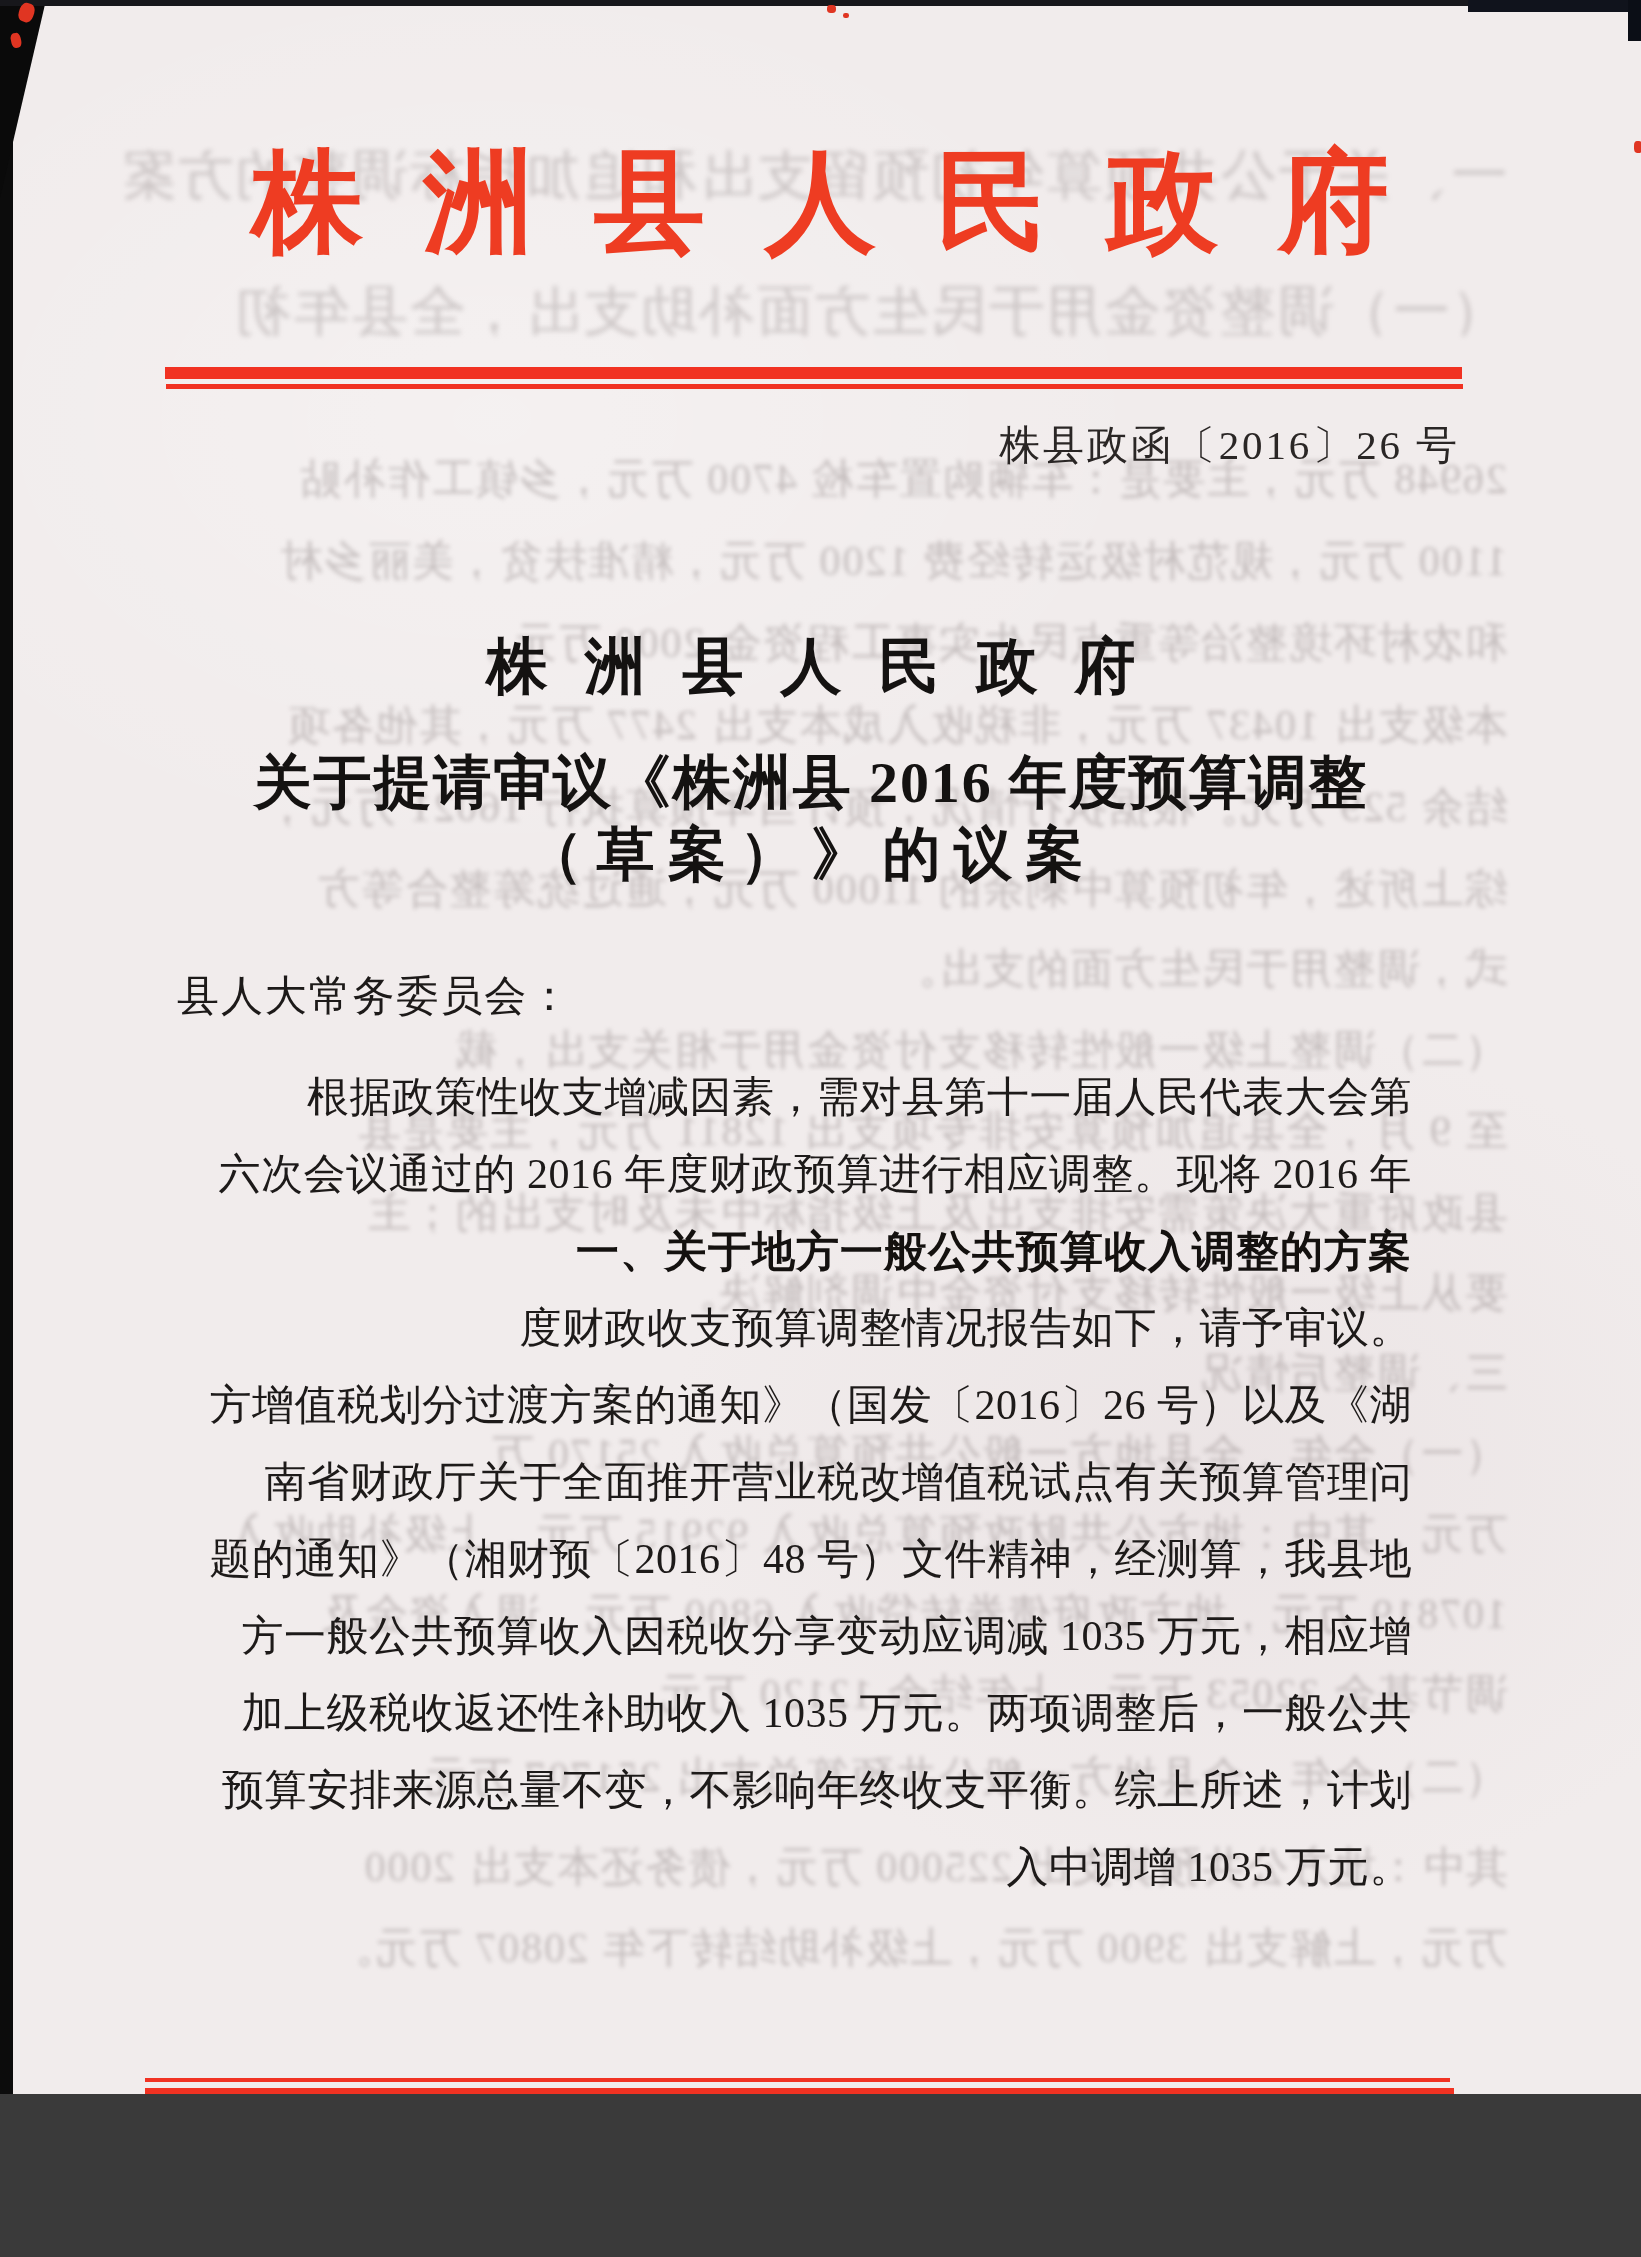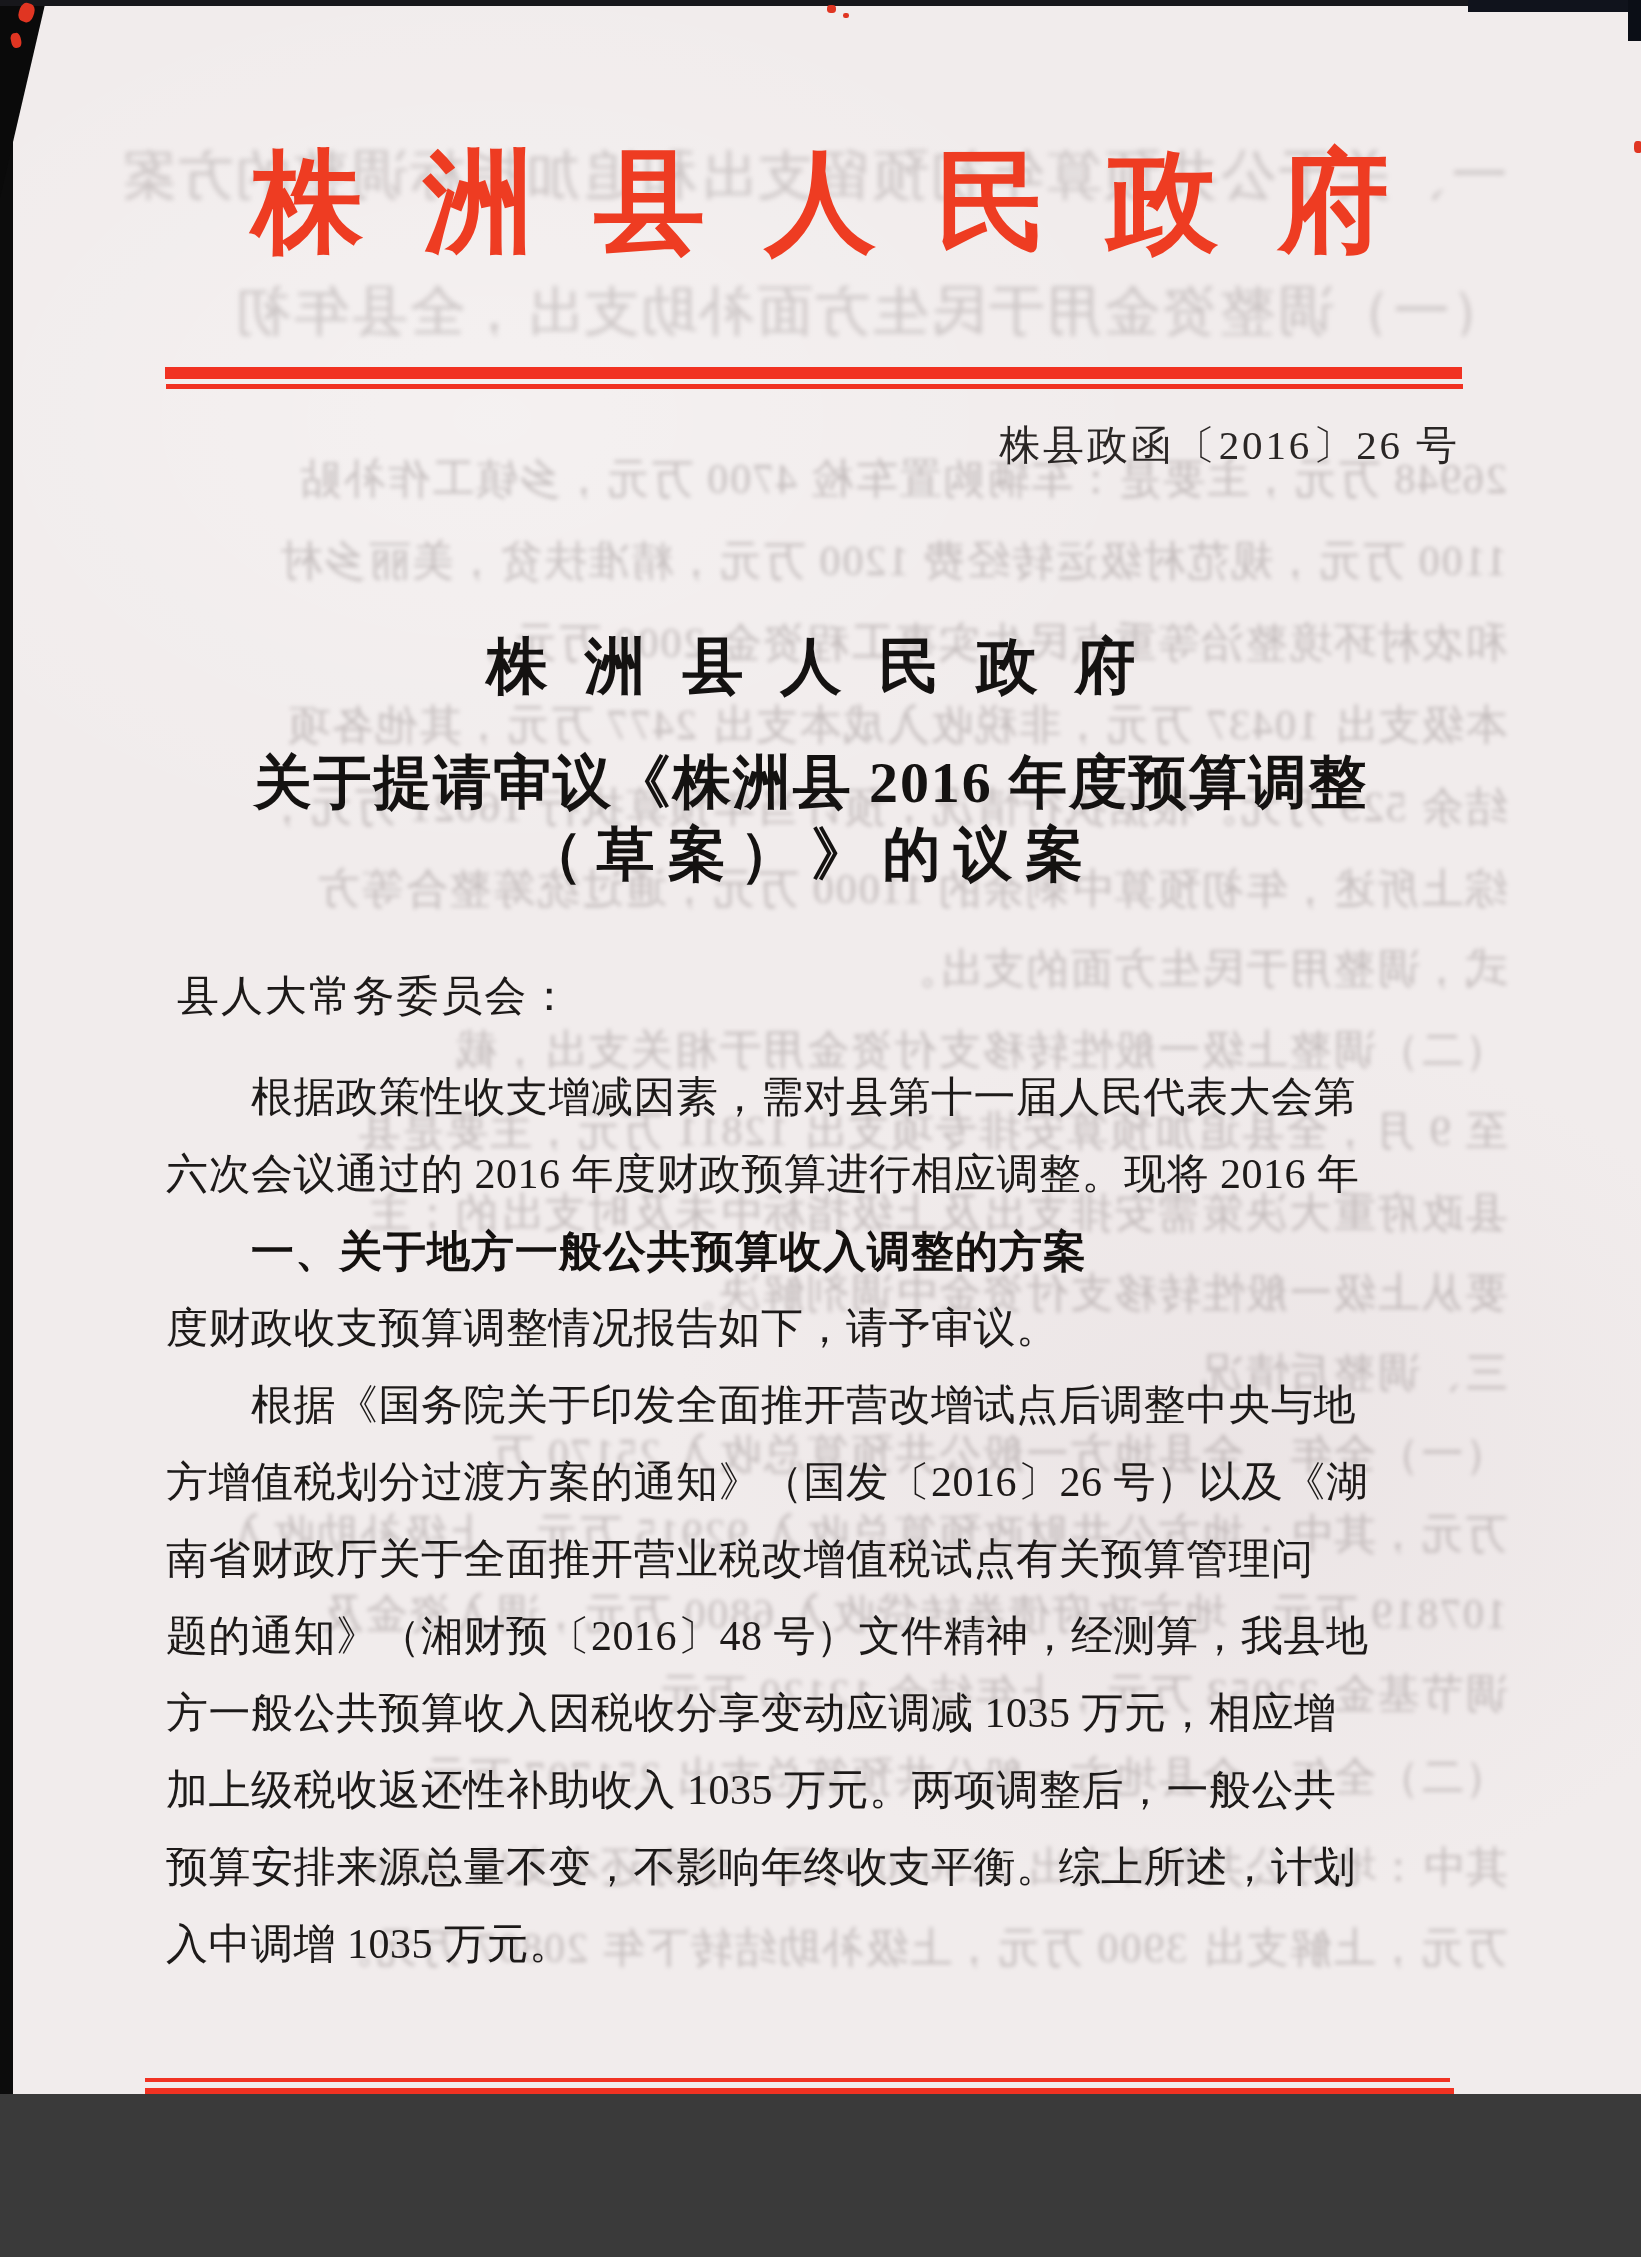--- a/index.html
+++ b/index.html
@@ -63,21 +63,21 @@
   
   .doc-title-line{position:absolute;left:77px;width:1468px;text-align:center;color:#141211;font-weight:700;white-space:nowrap;}
   .t1{top:626px;font-size:61px;letter-spacing:37px;text-indent:37px;}
   .t2{top:744px;font-size:58px;letter-spacing:1.9px;}
   .t3{top:816px;font-size:58px;letter-spacing:13.5px;}
   
   .salutation{
     position:absolute;left:177px;top:967px;
     font-size:42px;line-height:58px;color:#1d1a19;letter-spacing:1.9px;white-space:nowrap;
   }
-  .body-lines{position:absolute;left:166px;top:1059px;width:1246px;}
+  .body-lines{position:absolute;left:166px;top:1059px;width:1246px;text-align:right;}
   .bline{
     height:77px;line-height:77px;
     font-size:42px;color:#1d1a19;letter-spacing:0.5px;
     white-space:nowrap;
   }
   .bline.indent{padding-left:85px;}
   .bline.heading{
     font-family:"Liberation Sans","DejaVu Sans",sans-serif;
     font-weight:700;font-size:43px;color:#14110f;letter-spacing:1px;
   }
@@ -133,21 +133,20 @@
   <div class="doc-title-line t2">关于提请审议《株洲县 2016 年度预算调整</div>
   <div class="doc-title-line t3">（草案）》的议案</div>
 
   <div class="salutation">县人大常务委员会：</div>
 
   <div class="body-lines">
     <div class="bline indent">根据政策性收支增减因素，需对县第十一届人民代表大会第</div>
     <div class="bline">六次会议通过的 2016 年度财政预算进行相应调整。现将 2016 年</div>
     <div class="bline indent heading">一、关于地方一般公共预算收入调整的方案</div>
     <div class="bline">度财政收支预算调整情况报告如下，请予审议。</div>
-    <div class="bline indent">根据《国务院关于印发全面推开营改增试点后调整中央与地</div>
     <div class="bline">方增值税划分过渡方案的通知》（国发〔2016〕26 号）以及《湖</div>
     <div class="bline">南省财政厅关于全面推开营业税改增值税试点有关预算管理问</div>
     <div class="bline">题的通知》（湘财预〔2016〕48 号）文件精神，经测算，我县地</div>
     <div class="bline">方一般公共预算收入因税收分享变动应调减 1035 万元，相应增</div>
     <div class="bline">加上级税收返还性补助收入 1035 万元。两项调整后，一般公共</div>
     <div class="bline">预算安排来源总量不变，不影响年终收支平衡。综上所述，计划</div>
     <div class="bline">入中调增 1035 万元。</div>
   </div>
 
   <div class="rule rule-f-thin"></div>

